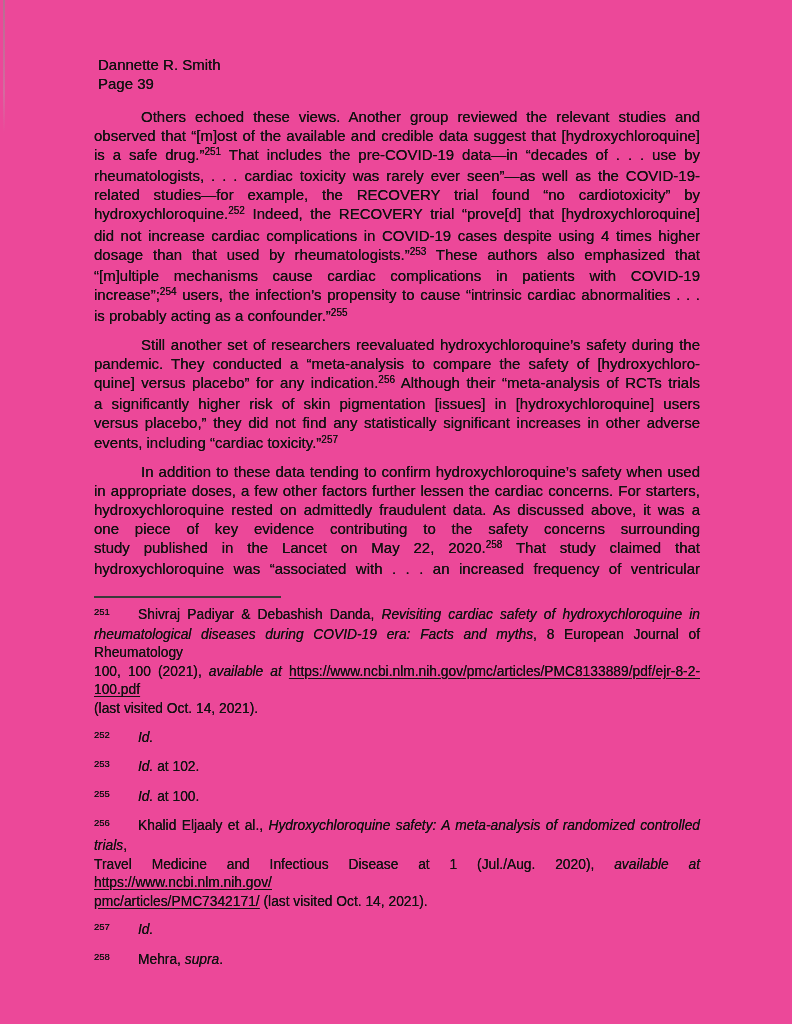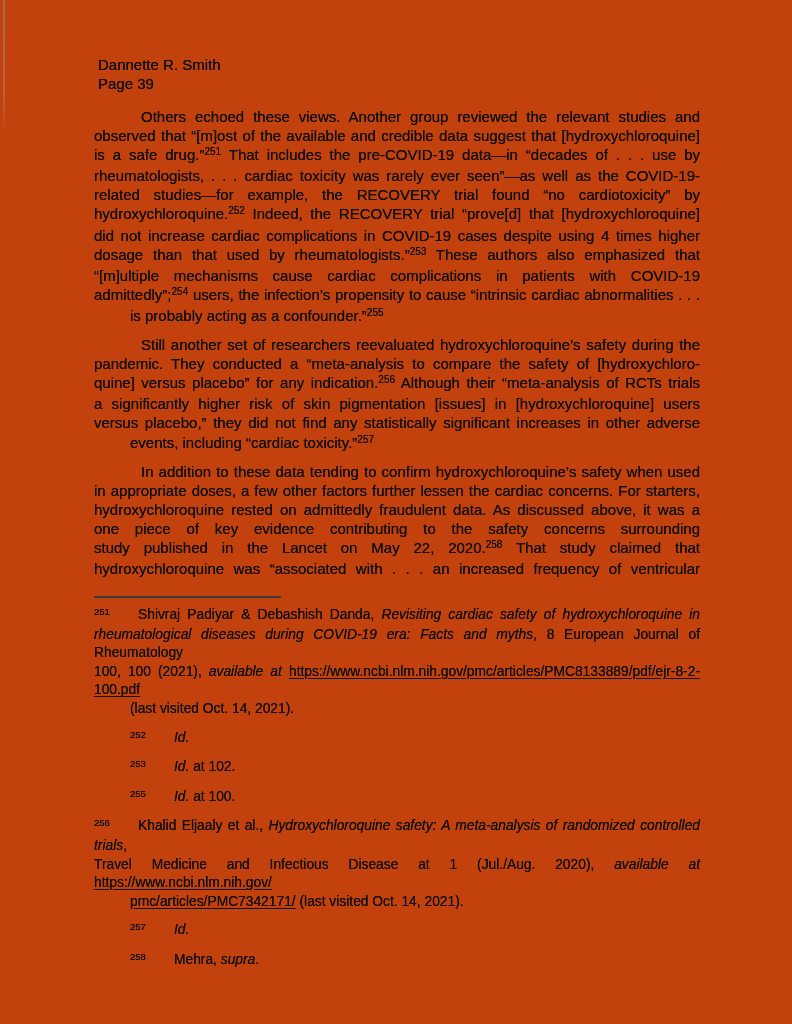--- a/index.html
+++ b/index.html
@@ -1,21 +1,21 @@
 <!DOCTYPE html>
 <html><head>
 <meta charset="utf-8">
 <style>
   html, body { margin: 0; padding: 0; background: #e8e8e8; }
   .page {
     position: relative;
     width: 792px;
     height: 1024px;
     margin: 0 auto;
-    background: #c2410c;
+    background: #ec4899;
     font-family: "Liberation Sans", "DejaVu Sans", sans-serif;
     color: #111111;
     text-shadow: 0 0 0.35px currentColor; 
     overflow: hidden;
   }
   
   .scan-edge {
     position: absolute;
     left: 3px; top: 0;
     width: 2px; height: 133px;
@@ -35,21 +35,21 @@
     font-size: 15px;
     line-height: 19.1px;
   }
   .para { margin: 0 0 8px 0; }
   .para:last-child { margin-bottom: 12px; }
   .line {
     text-align: justify;
     text-align-last: justify;
     white-space: normal;
   }
-  .line.noforce { text-align-last: left; margin-left: 36px; }
+  .line.noforce { text-align-last: left; }
   .line.indent { padding-left: 47px; }
   .sup {
     font-size: 10px;
     position: relative;
     top: -5px;
     letter-spacing: 0;
   }
   .footnotes {
     position: absolute;
     left: 94px; top: 596px;
@@ -89,21 +89,21 @@
       <div class="para">
         <div class="line indent"><span>Others echoed these views.  Another group reviewed the relevant studies and</span></div>
         <div class="line"><span>observed that “[m]ost of the available and credible data suggest that [hydroxychloroquine]</span></div>
         <div class="line"><span>is a safe drug.”</span><span class="sup">251</span><span>  That includes the pre-COVID-19 data—in “decades of . . . use by</span></div>
         <div class="line"><span>rheumatologists, . . . cardiac toxicity was rarely ever seen”—as well as the COVID-19-</span></div>
         <div class="line"><span>related studies—for example, the RECOVERY trial found “no cardiotoxicity” by</span></div>
         <div class="line"><span>hydroxychloroquine.</span><span class="sup">252</span><span>  Indeed, the RECOVERY trial “prove[d] that [hydroxychloroquine]</span></div>
         <div class="line"><span>did not increase cardiac complications in COVID-19 cases despite using 4 times higher</span></div>
         <div class="line"><span>dosage than that used by rheumatologists.”</span><span class="sup">253</span><span>  These authors also emphasized that</span></div>
         <div class="line"><span>“[m]ultiple mechanisms cause cardiac complications in patients with COVID-19</span></div>
-        <div class="line"><span>admittedly”;</span><span class="sup">254</span><span> users, the infection’s propensity to cause “intrinsic cardiac abnormalities . . .</span></div>
+        <div class="line"><span>increase”;</span><span class="sup">254</span><span> users, the infection’s propensity to cause “intrinsic cardiac abnormalities . . .</span></div>
         <div class="line noforce"><span>is probably acting as a confounder.”</span><span class="sup">255</span></div>
       </div>
       <div class="para">
         <div class="line indent"><span>Still another set of researchers reevaluated hydroxychloroquine’s safety during the</span></div>
         <div class="line"><span>pandemic.  They conducted a “meta-analysis to compare the safety of [hydroxychloro-</span></div>
         <div class="line"><span>quine] versus placebo” for any indication.</span><span class="sup">256</span><span>  Although their “meta-analysis of RCTs trials</span></div>
         <div class="line"><span>a significantly higher risk of skin pigmentation [issues] in [hydroxychloroquine] users</span></div>
         <div class="line"><span>versus placebo,” they did not find any statistically significant increases in other adverse</span></div>
         <div class="line noforce"><span>events, including “cardiac toxicity.”</span><span class="sup">257</span></div>
       </div>

